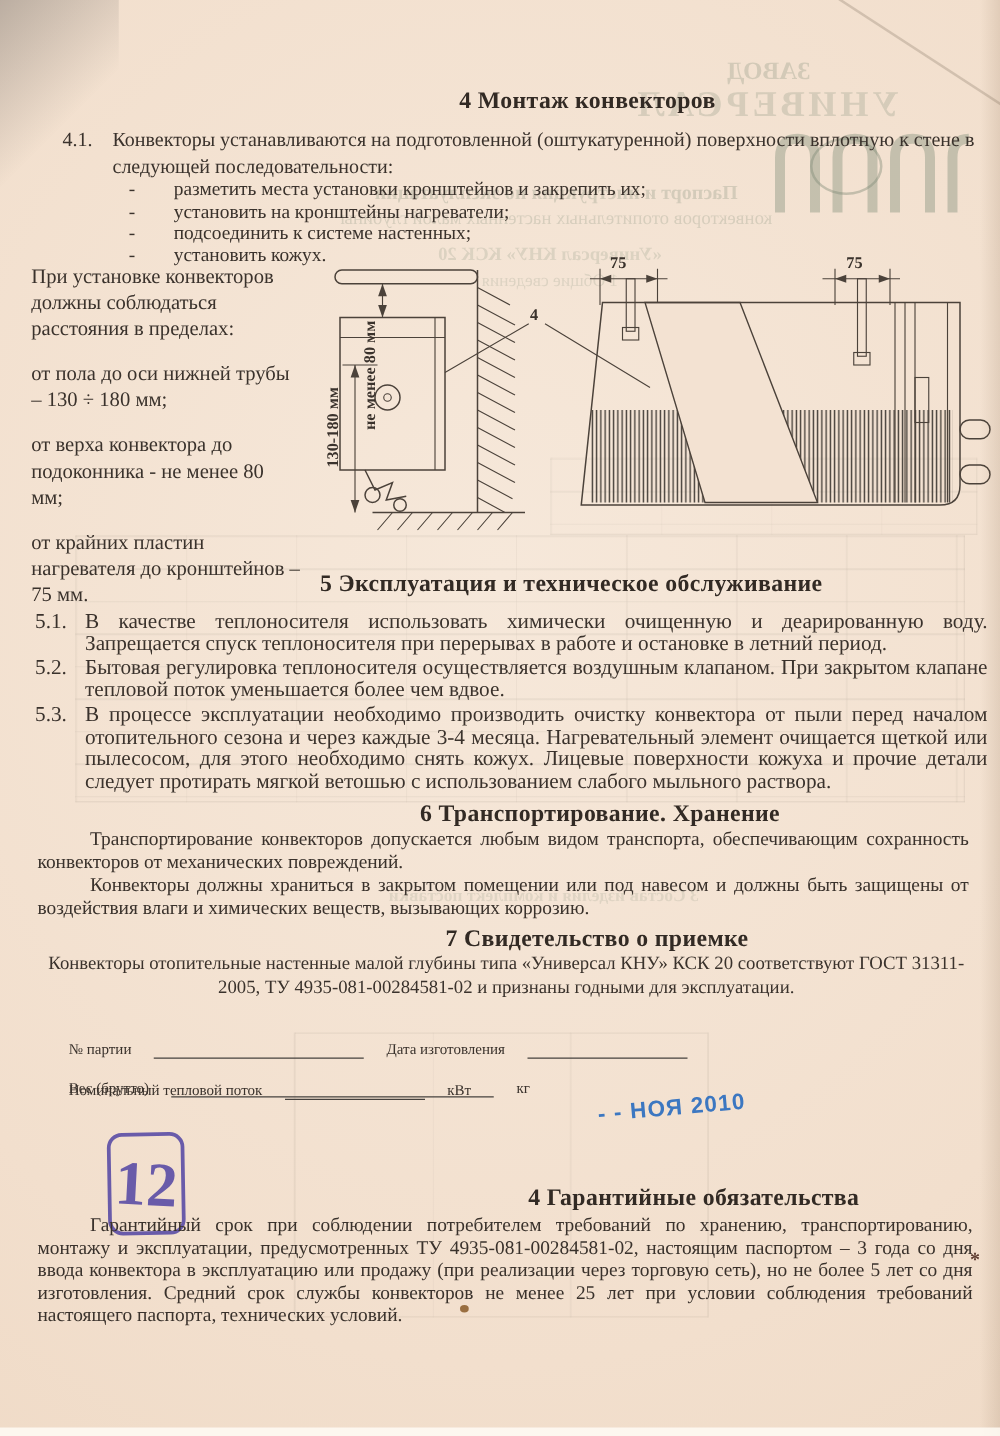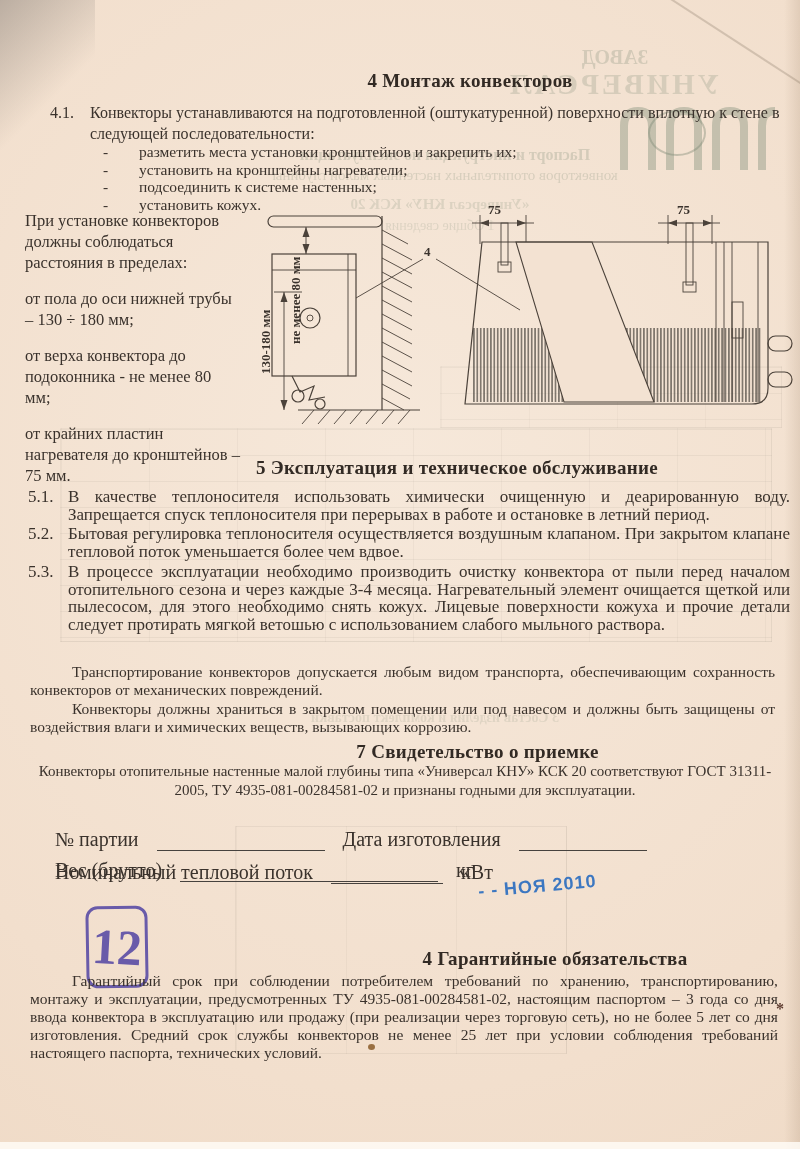--- a/index.html
+++ b/index.html
@@ -12,21 +12,21 @@
   .body-txt{font-size:17px;line-height:17.5px;text-align:justify;}
   .hang{display:flex;gap:6px;}
   .hang .num{flex:0 0 34px;white-space:nowrap;}
   .note{font-size:16.5px;line-height:21px;}
   .note p{margin:0 0 15px 0;}
   .bullets{font-size:15.5px;line-height:17.5px;}
   .bullet{display:flex;}
   .bullet .dash{flex:0 0 36px;}
   .bullet .dash::before{content:"-";}
   
-  .frow{display:flex;align-items:flex-end;font-size:20px;white-space:nowrap;gap:18px;}
+  .frow{display:flex;align-items:flex-end;font-size:12px;white-space:nowrap;gap:18px;}
   .blank{display:inline-block;height:18px;border-bottom:1.4px solid #46423e;}
   .sp{display:inline-block;height:1px;}
   .otk-box{border:3px solid #5b4da6;border-radius:12px;transform:rotate(-1deg);
     display:flex;align-items:center;justify-content:center;opacity:.9;}
   .otk-box span{font-size:50px;font-weight:bold;color:#5b4da6;transform:rotate(4deg);line-height:1;}
   .date-stamp{color:#2d6fc0;font-weight:bold;font-size:18px;letter-spacing:1px;
     transform:rotate(-5deg);font-family:"Liberation Sans",sans-serif;opacity:.92;white-space:nowrap;}
   
   .mirror{transform:scaleX(-1);color:rgba(122,136,116,.48);text-align:center;white-space:nowrap;}
   .bleed-grid{border:1px solid rgba(135,128,115,.15);
@@ -177,20 +177,21 @@
     <div class="hang body-txt" style="margin-bottom:3px;">
       <span class="num">5.2.</span>
       <span>Бытовая регулировка теплоносителя осуществляется воздушным клапаном. При закрытом клапане тепловой поток уменьшается более чем вдвое.</span>
     </div>
     <div class="hang body-txt">
       <span class="num">5.3.</span>
       <span>В процессе эксплуатации необходимо производить очистку конвектора от пыли перед началом отопительного сезона и через каждые 3-4 месяца. Нагревательный элемент очищается щеткой или пылесосом, для  этого необходимо снять кожух. Лицевые поверхности кожуха и прочие детали следует протирать мягкой ветошью с использованием слабого мыльного раствора.</span>
     </div>
   </div>
 
+  <div class="abs h" style="left:0;top:641px;width:800px;text-align:center;padding-left:160px;box-sizing:border-box;">6 Транспортирование. Хранение</div>
   <div class="abs body-txt" style="left:30px;top:663px;width:745px;text-indent:42px;font-size:15.5px;line-height:18px;">Транспортирование конвекторов допускается любым видом транспорта, обеспечивающим сохранность конвекторов от механических повреждений.</div>
   <div class="abs body-txt" style="left:30px;top:700px;width:745px;text-indent:42px;font-size:15.5px;line-height:18px;">Конвекторы должны храниться в закрытом помещении или под навесом и должны быть защищены от воздействия влаги и химических веществ, вызывающих коррозию.</div>
 
   <div class="abs h" style="left:0;top:741px;width:800px;text-align:center;padding-left:155px;box-sizing:border-box;">7  Свидетельство о приемке</div>
   <div class="abs" style="left:35px;top:762px;width:740px;font-size:15px;line-height:18.5px;text-align:center;">Конвекторы отопительные настенные малой глубины типа «Универсал КНУ» КСК 20 соответствуют ГОСТ 31311-2005, ТУ 4935-081-00284581-02 и признаны годными для эксплуатации.</div>
 
   <div class="abs frow" style="left:55px;top:828px;">
     <span>№ партии</span>
     <span class="blank" style="width:168px;"></span>
     <span>Дата изготовления</span>

